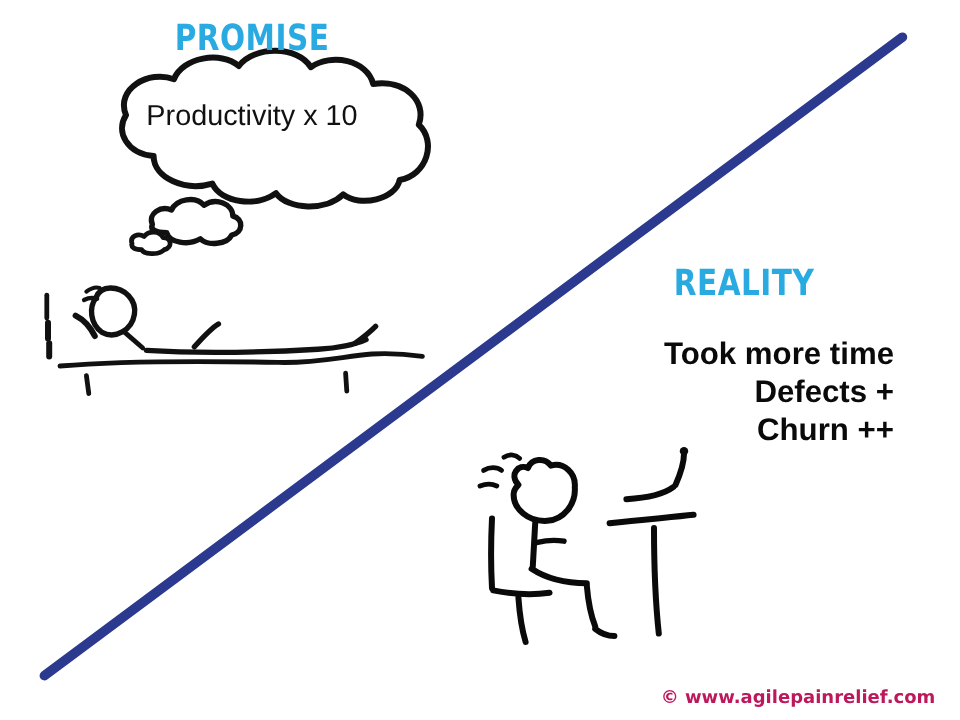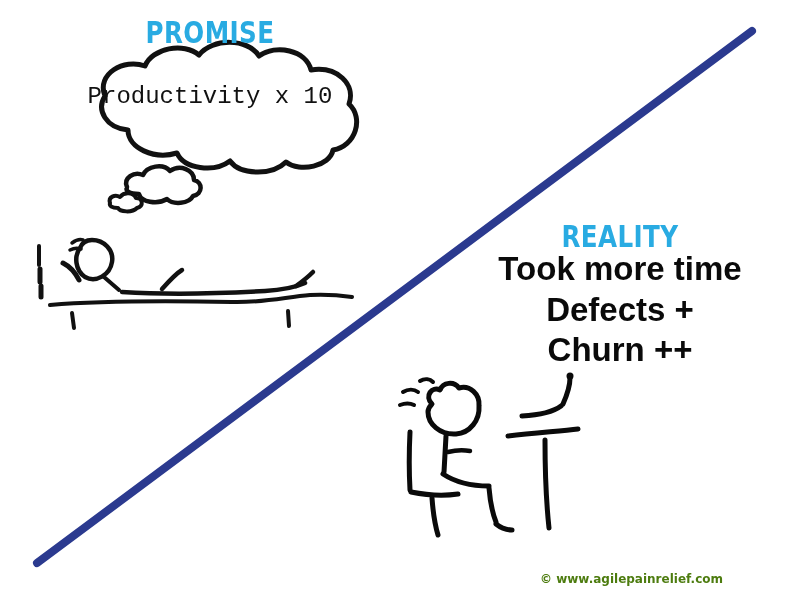--- a/index.html
+++ b/index.html
@@ -53,49 +53,49 @@
     transform: scaleX(0.82);
     transform-origin: center top;
     line-height: 1.0;
   }
   .cloud-text {
     position: absolute;
     left: 75px;
     top: 82px;
     width: 270px;
     text-align: center;
-    font-family: Liberation Mono, monospace;
+    font-family: Liberation Sans, sans-serif;
     font-size: 24px;
     color: #111111;
     line-height: 1.22;
   }
   .cloud-text div { white-space: nowrap; }
   .reality-lines {
     position: absolute;
     left: 495px;
-    top: 249px;
+    top: 279px;
     width: 250px;
-    text-align: center;
+    text-align: right;
     font-family: "Liberation Sans", sans-serif;
     font-weight: bold;
-    font-size: 33px;
+    font-size: 26px;
     color: #0a0a0a;
     line-height: 1.23;
   }
   .reality-lines div { white-space: nowrap; }
   .credit {
     position: absolute;
     left: 540px;
     top: 572px;
     width: 250px;
-    text-align: left;
+    text-align: center;
     font-family: "DejaVu Sans", sans-serif;
     font-weight: bold;
-    font-size: 12px;
-    color: #4d7c0f;
+    font-size: 15px;
+    color: #be185d;
     white-space: nowrap;
   }
 </style>
 </head>
 <body>
 
 <div id="canvas">
 
   <svg class="svg-layer" viewBox="0 0 800 600">
 

